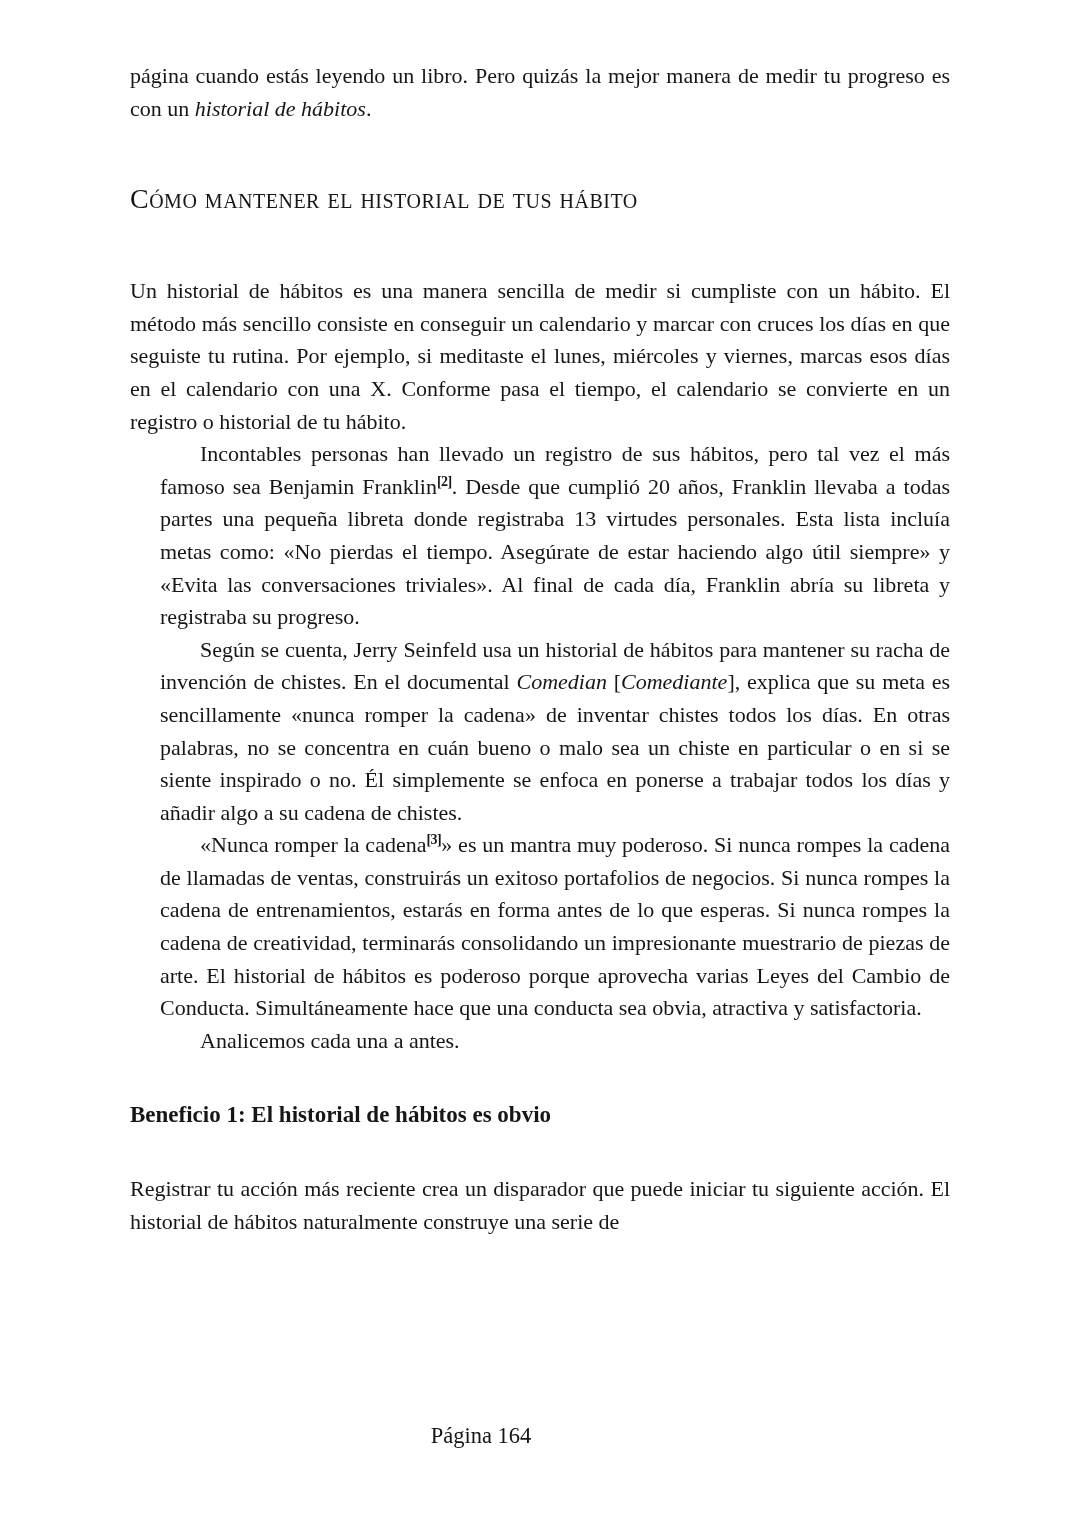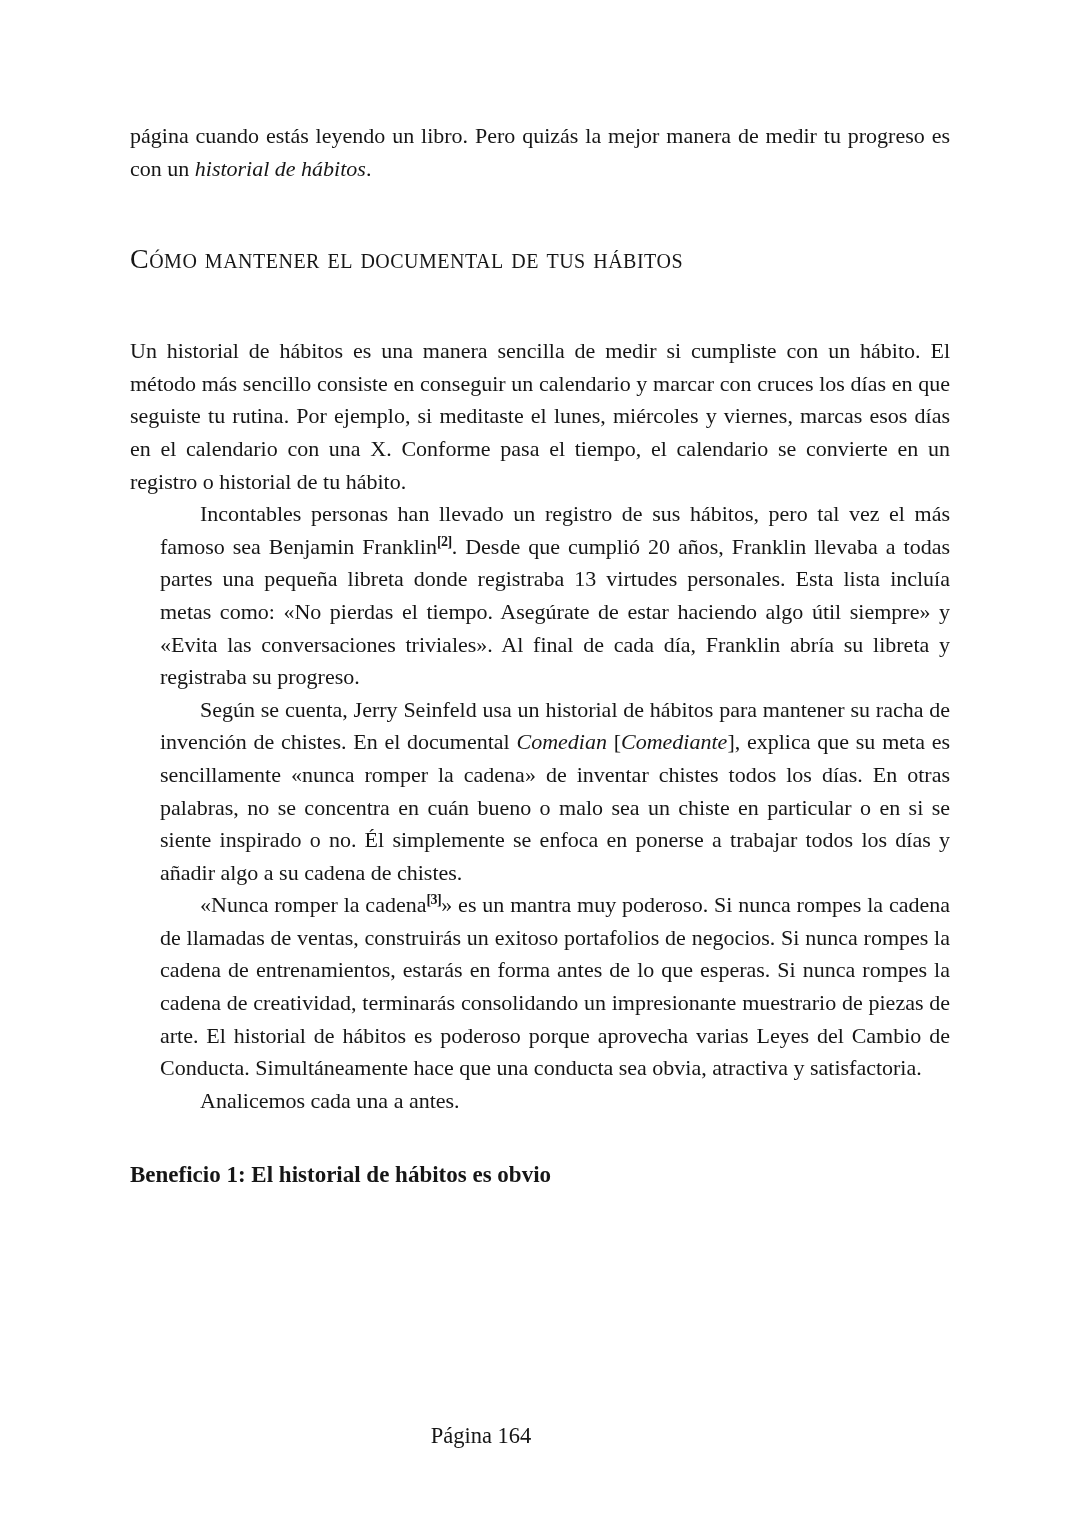--- a/index.html
+++ b/index.html
@@ -11,21 +11,21 @@
     color: #161616;
     font-family: "Liberation Serif", serif;
     position: relative;
     overflow: hidden;
   }
   .page-body {
     position: absolute;
     top: 0;
     left: 0;
     width: 1080px;
-    padding: 120px 130px 0 130px;
+    padding: 60px 130px 0 130px;
   }
   .para {
     margin: 0;
     font-size: 22px;
     line-height: 32.6px;
     text-align: justify;
     text-justify: inter-word;
   }
   .para.indent { text-indent: 40px; margin-left: 30px; }
   .para i { font-style: italic; }
@@ -59,22 +59,23 @@
     text-align: center;
     font-size: 22.5px;
     line-height: 30px;
   }
 </style>
 </head>
 <body>
 
 <main class="page-body">
     <p class="para"><span>página cuando estás leyendo un libro. Pero quizás la mejor manera de medir tu progreso es con un </span><i>historial de hábitos</i><span>.</span></p>
-    <h2 class="chapter-heading">Cómo mantener el documental de tus hábitos</h2>
+    <h2 class="chapter-heading">Cómo mantener el historial de tus hábito</h2>
     <p class="para"><span>Un historial de hábitos es una manera sencilla de medir si cumpliste con un hábito. El método más sencillo consiste en conseguir un calendario y marcar con cruces los días en que seguiste tu rutina. Por ejemplo, si meditaste el lunes, miércoles y viernes, marcas esos días en el calendario con una X. Conforme pasa el tiempo, el calendario se convierte en un registro o historial de tu hábito.</span></p>
     <p class="para indent"><span>Incontables personas han llevado un registro de sus hábitos, pero tal vez el más famoso sea Benjamin Franklin</span><sup class="fnref">[2]</sup><span>. Desde que cumplió 20 años, Franklin llevaba a todas partes una pequeña libreta donde registraba 13 virtudes personales. Esta lista incluía metas como: «No pierdas el tiempo. Asegúrate de estar haciendo algo útil siempre» y «Evita las conversaciones triviales». Al final de cada día, Franklin abría su libreta y registraba su progreso.</span></p>
     <p class="para indent"><span>Según se cuenta, Jerry Seinfeld usa un historial de hábitos para mantener su racha de invención de chistes. En el documental </span><i>Comedian</i><span> [</span><i>Comediante</i><span>], explica que su meta es sencillamente «nunca romper la cadena» de inventar chistes todos los días. En otras palabras, no se concentra en cuán bueno o malo sea un chiste en particular o en si se siente inspirado o no. Él simplemente se enfoca en ponerse a trabajar todos los días y añadir algo a su cadena de chistes.</span></p>
     <p class="para indent"><span>«Nunca romper la cadena</span><sup class="fnref">[3]</sup><span>» es un mantra muy poderoso. Si nunca rompes la cadena de llamadas de ventas, construirás un exitoso portafolios de negocios. Si nunca rompes la cadena de entrenamientos, estarás en forma antes de lo que esperas. Si nunca rompes la cadena de creatividad, terminarás consolidando un impresionante muestrario de piezas de arte. El historial de hábitos es poderoso porque aprovecha varias Leyes del Cambio de Conducta. Simultáneamente hace que una conducta sea obvia, atractiva y satisfactoria.</span></p>
     <p class="para indent"><span>Analicemos cada una a antes.</span></p>
     <h3 class="subheading">Beneficio 1: El historial de hábitos es obvio</h3>
+    <p class="para"><span>Registrar tu acción más reciente crea un disparador que puede iniciar tu siguiente acción. El historial de hábitos naturalmente construye una serie de</span></p>
   </main>
 
 <div class="footer">Página 164</div>
 
 </body></html>

